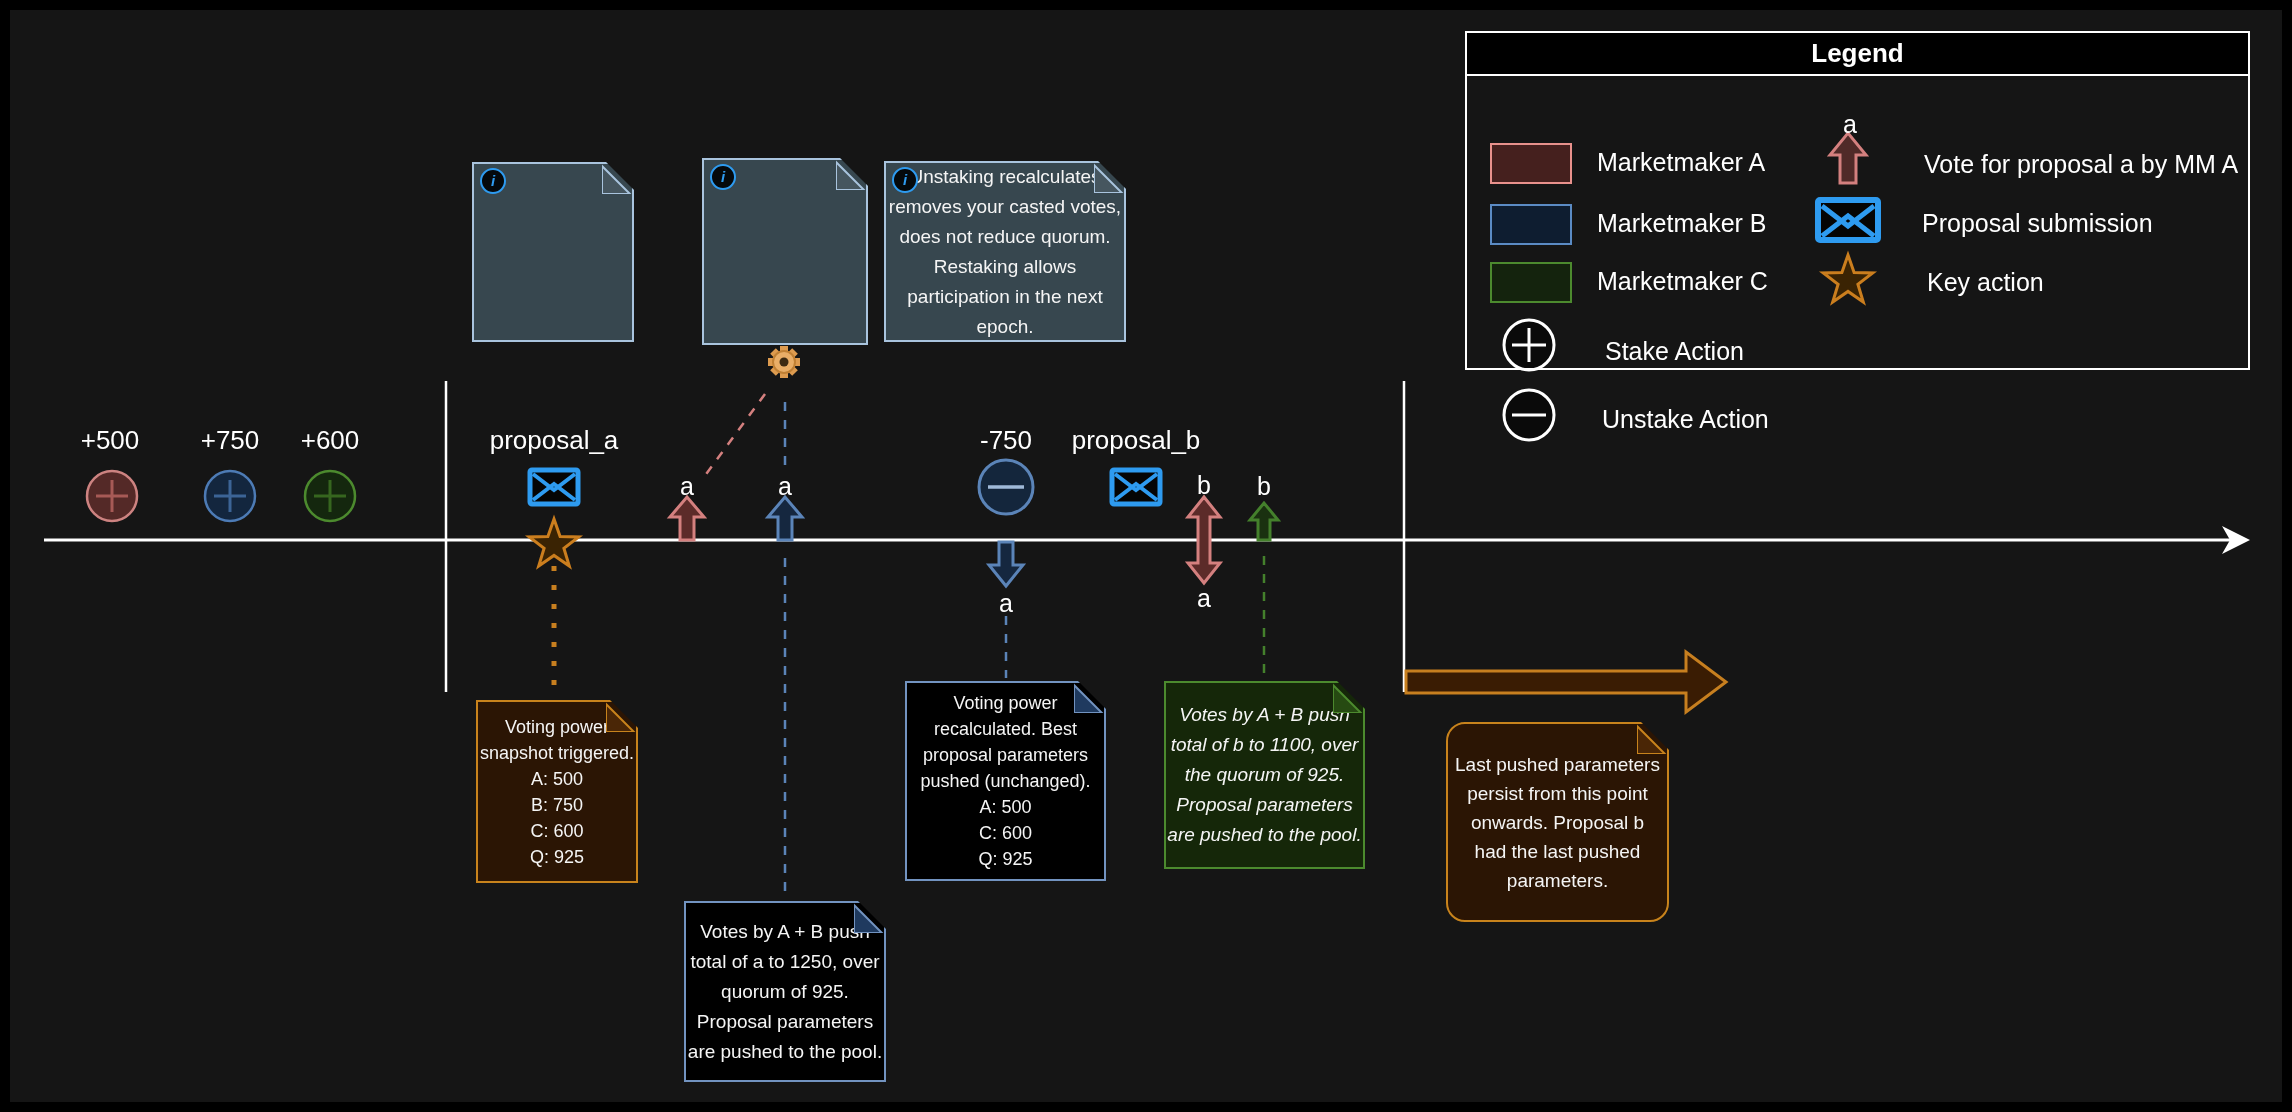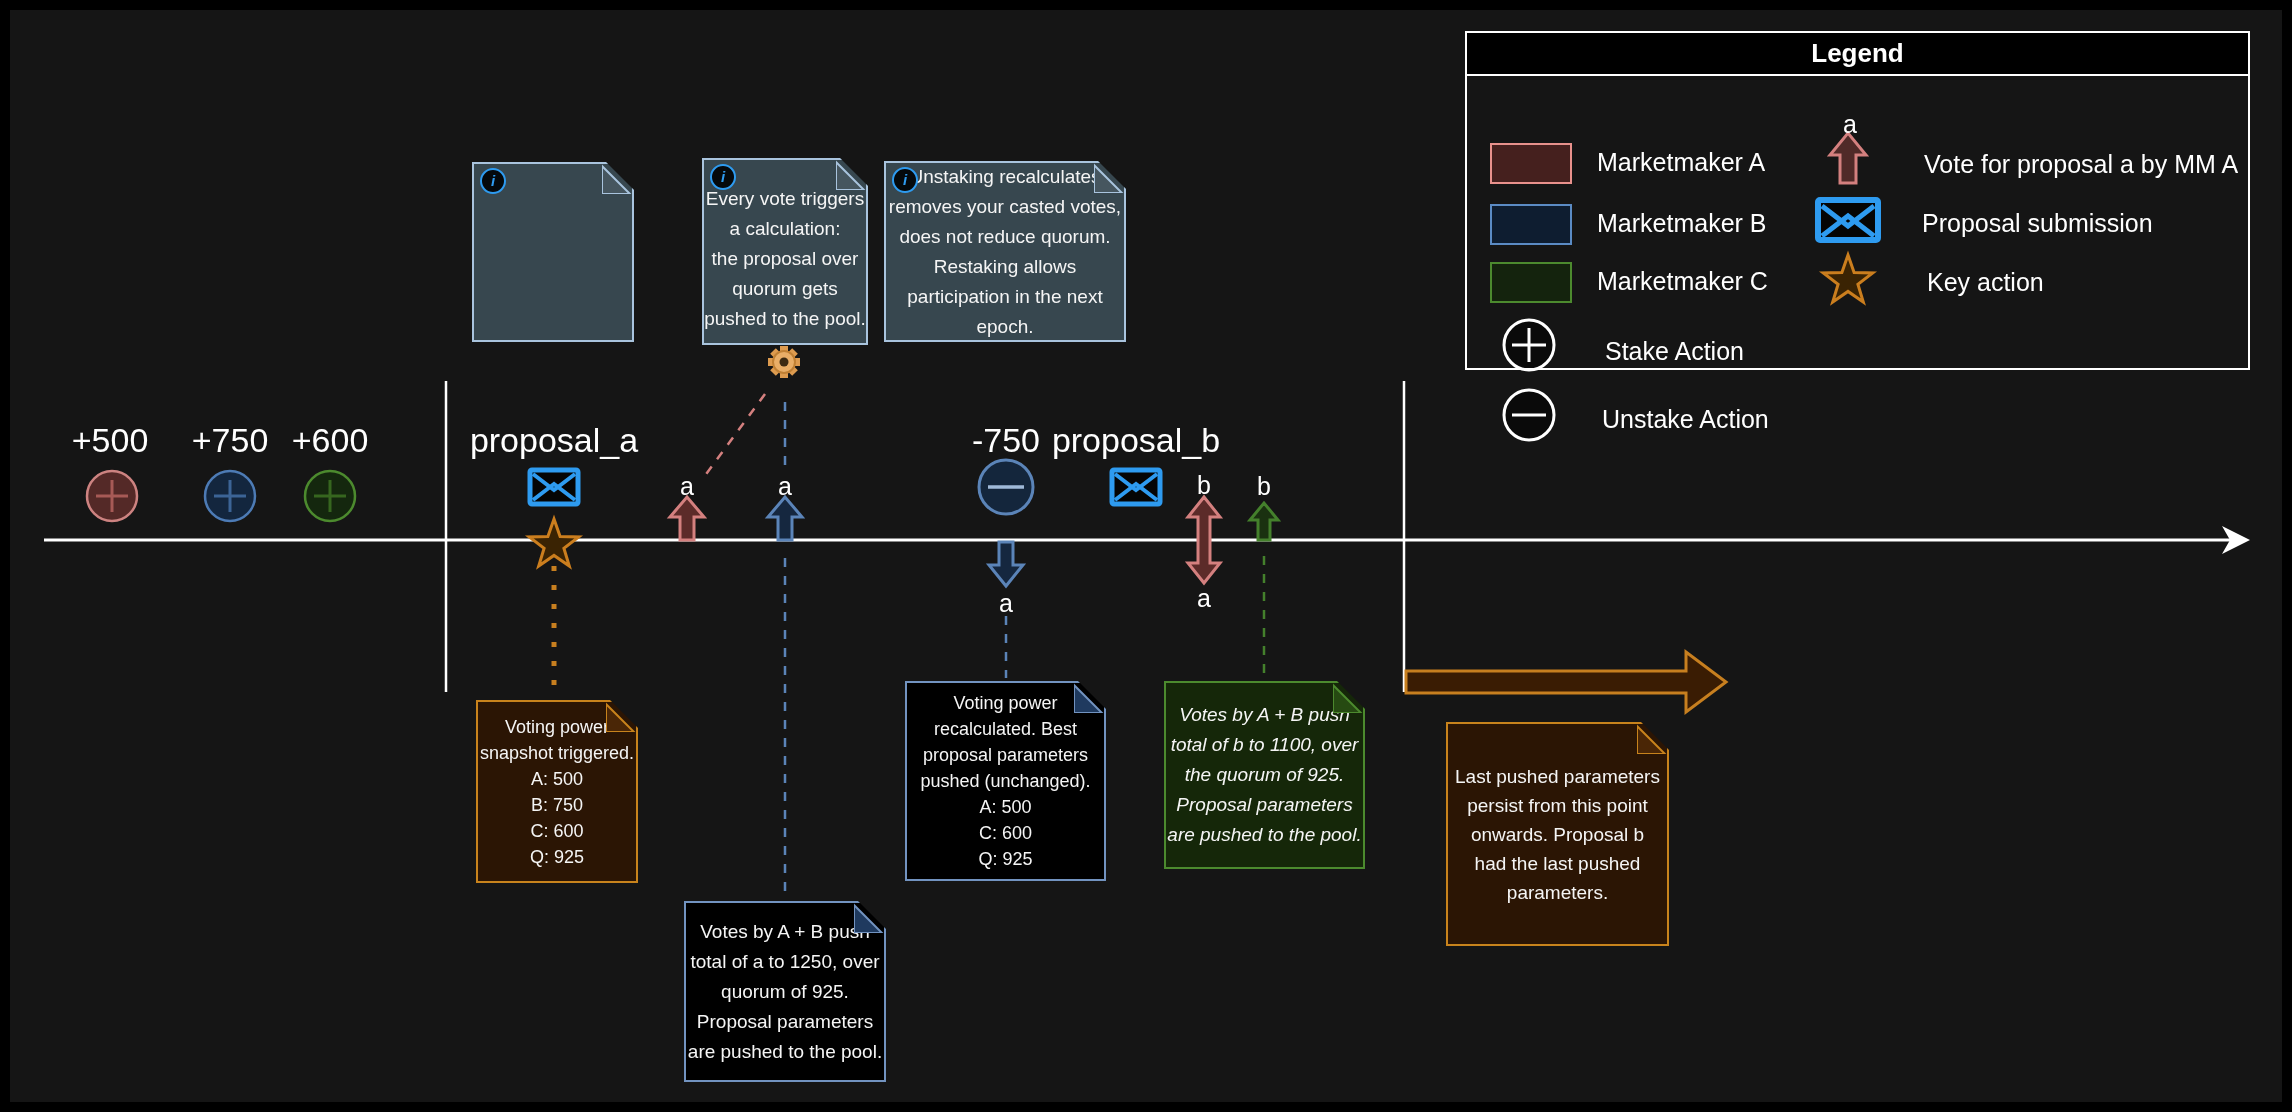--- a/index.html
+++ b/index.html
@@ -2,21 +2,21 @@
 <html><head>
 <meta charset="utf-8">
 <style>
   html,body{margin:0;padding:0;background:#000;}
   .canvas{
     position:relative;width:2292px;height:1112px;background:#151515;
     overflow:hidden;box-shadow:inset 0 0 0 10px #000;
     font-family:"Liberation Sans","DejaVu Sans",sans-serif;color:#f5f5f5;
   }
   svg.layer{position:absolute;left:0;top:0;}
-  .lbl{position:absolute;transform:translate(-50%,-50%);font-size:34px;color:#fff;white-space:nowrap;}
+  .lbl{position:absolute;transform:translate(-50%,-50%);font-size:26px;color:#fff;white-space:nowrap;}
   .lbl.small{font-size:25px;}
   .note{
     position:absolute;border-width:2px;border-style:solid;box-sizing:border-box;
     display:flex;align-items:center;justify-content:center;
     clip-path:polygon(0 0, calc(100% - 28px) 0, 100% 28px, 100% 100%, 0 100%);
   }
   .note .fold{position:absolute;top:0;right:0;}
   .note-text{white-space:pre-line;text-align:center;width:100%;}
   .note-info{background:#37474f;border-color:#a9c4de;}
   .note-info .note-text{font-size:19px;line-height:30px;}
@@ -150,25 +150,20 @@
     <svg class="fold" width="30" height="30">
         <path d="M0,2 L28,30 L0,30 Z" fill="#46565f" stroke="#a9c4de" stroke-width="2"></path>
       </svg>
     <div class="info-badge">i</div>
   </div>
   <div class="note note-info" style="left:702px;top:158px;width:166px;height:187px;">
     <svg class="fold" width="30" height="30">
         <path d="M0,2 L28,30 L0,30 Z" fill="#46565f" stroke="#a9c4de" stroke-width="2"></path>
       </svg>
     <div class="info-badge">i</div>
-    <div class="note-text" style="padding-top:14px;">Every vote triggers
-a calculation:
-the proposal over
-quorum gets
-pushed to the pool.</div>
   </div>
   <div class="note note-info" style="left:884px;top:161px;width:242px;height:181px;">
     <svg class="fold" width="30" height="30">
         <path d="M0,2 L28,30 L0,30 Z" fill="#46565f" stroke="#a9c4de" stroke-width="2"></path>
       </svg>
     <div class="info-badge">i</div>
     <div class="note-text">Unstaking recalculates
 removes your casted votes,
 does not reduce quorum.
 Restaking allows
@@ -212,21 +207,21 @@
   <div class="note note-green" style="left:1164px;top:681px;width:201px;height:188px;font-style:italic;">
     <svg class="fold" width="30" height="30">
         <path d="M0,2 L28,30 L0,30 Z" fill="#264a12" stroke="#4c8a2e" stroke-width="2"></path>
       </svg>
     <div class="note-text" style="font-size:19px;line-height:30px;">Votes by A + B push
 total of b to 1100, over
 the quorum of 925.
 Proposal parameters
 are pushed to the pool.</div>
   </div>
-  <div class="note note-orange" style="left:1446px;top:722px;width:223px;height:224px;">
+  <div class="note note-orange" style="left:1446px;top:722px;width:223px;height:200px;border-radius:19px;">
     <svg class="fold" width="30" height="30">
         <path d="M0,2 L28,30 L0,30 Z" fill="#4a2606" stroke="#c8831c" stroke-width="2"></path>
       </svg>
     <div class="note-text" style="font-size:19px;line-height:29px;">Last pushed parameters
 persist from this point
 onwards. Proposal b
 had the last pushed
 parameters.</div>
   </div>
 

